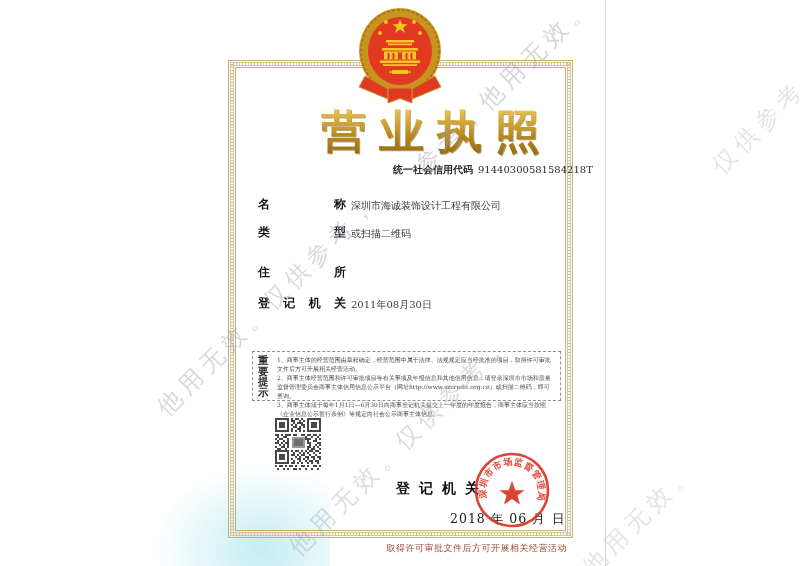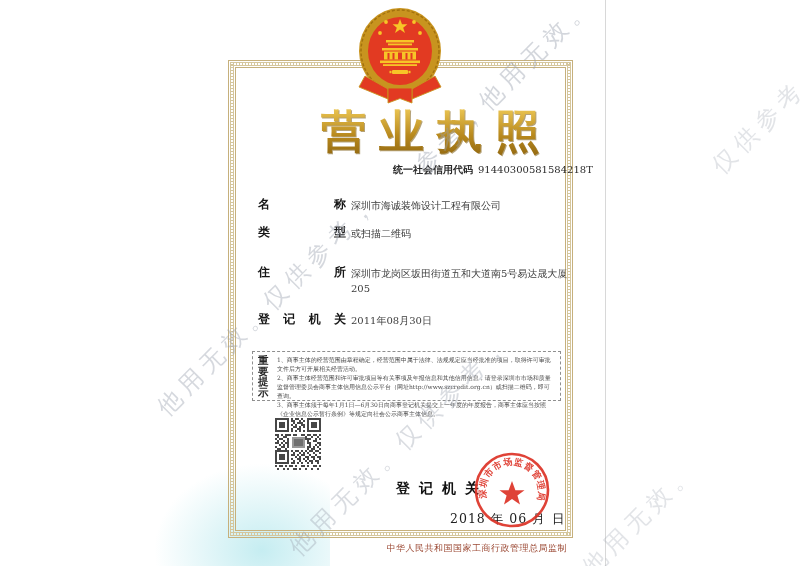--- a/index.html
+++ b/index.html
@@ -133,21 +133,20 @@
     <div class="row r1">
       <div class="lbl">名称</div>
       <div class="val">深圳市海诚装饰设计工程有限公司</div>
     </div>
     <div class="row r2">
       <div class="lbl">类型</div>
       <div class="val">或扫描二维码</div>
     </div>
     <div class="row r3">
       <div class="lbl">住所</div>
-      <div class="val">深圳市龙岗区坂田街道五和大道南5号易达晟大厦205</div>
     </div>
     <div class="row r5">
       <div class="lbl">登记机关</div>
       <div class="val">2011年08月30日</div>
     </div>
   </div>
 
   <div class="notice">
     <div class="notice-label">
       <span>重</span>
@@ -186,21 +185,21 @@
 
   <svg class="seal" viewBox="0 0 80 80">
     <circle cx="40" cy="40" r="36" fill="none" stroke="#dd3327" stroke-width="2.6"></circle>
     <path id="sealArc" d="M 15 50 A 26.5 26.5 0 1 1 65 50" fill="none"></path>
     <text font-size="9" fill="#dd3327" letter-spacing="1" font-weight="bold">
       <textPath href="#sealArc" startOffset="2">深圳市市场监督管理局</textPath>
     </text>
     <polygon fill="#dd3327" points="40,31 43.4,40.2 52.5,40.2 45.4,45.6 48,54.5 40,49 32,54.5 34.6,45.6 27.5,40.2 36.6,40.2"></polygon>
   </svg>
 
-  <div class="footer-note">中华人民共和国国家工商行政管理总局监制</div>
+  <div class="footer-note">取得许可审批文件后方可开展相关经营活动</div>
 
   <div class="wm wm1">参考，他用无效。</div>
   <div class="wm wm2">他用无效。仅供参考，</div>
   <div class="wm wm3">他用无效。仅供参考，</div>
   <div class="wm wm4">仅供参考，</div>
   <div class="wm wm5">他用无效。</div>
 
 </div>
 
 </body></html>

